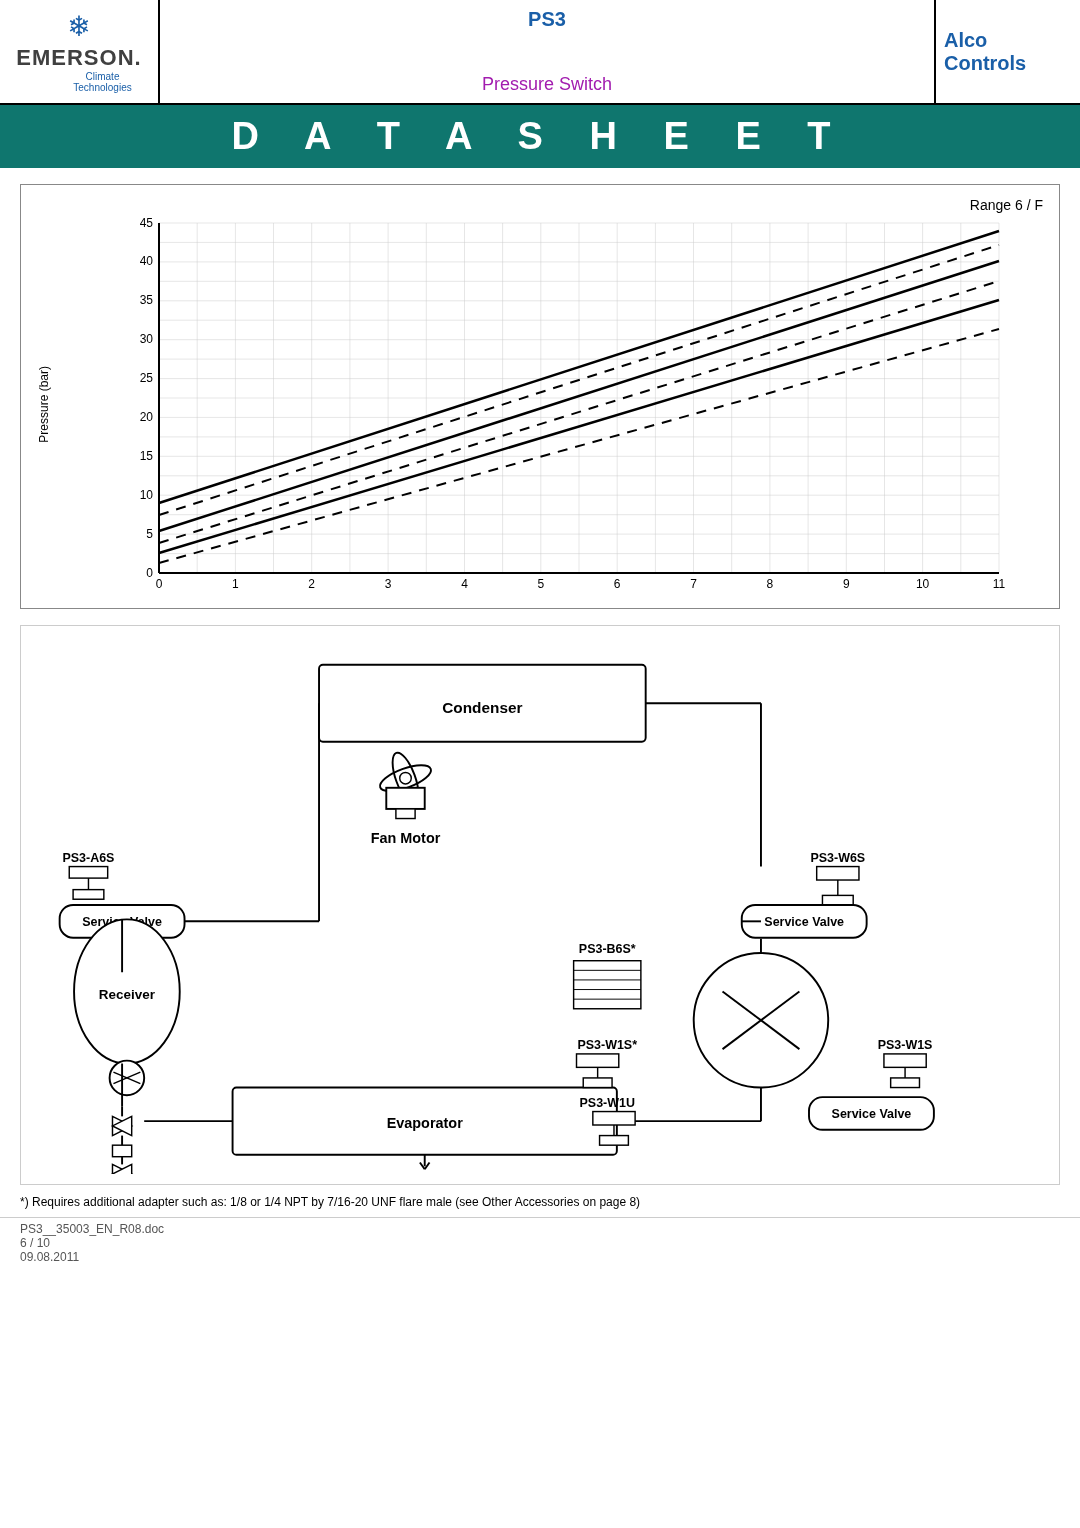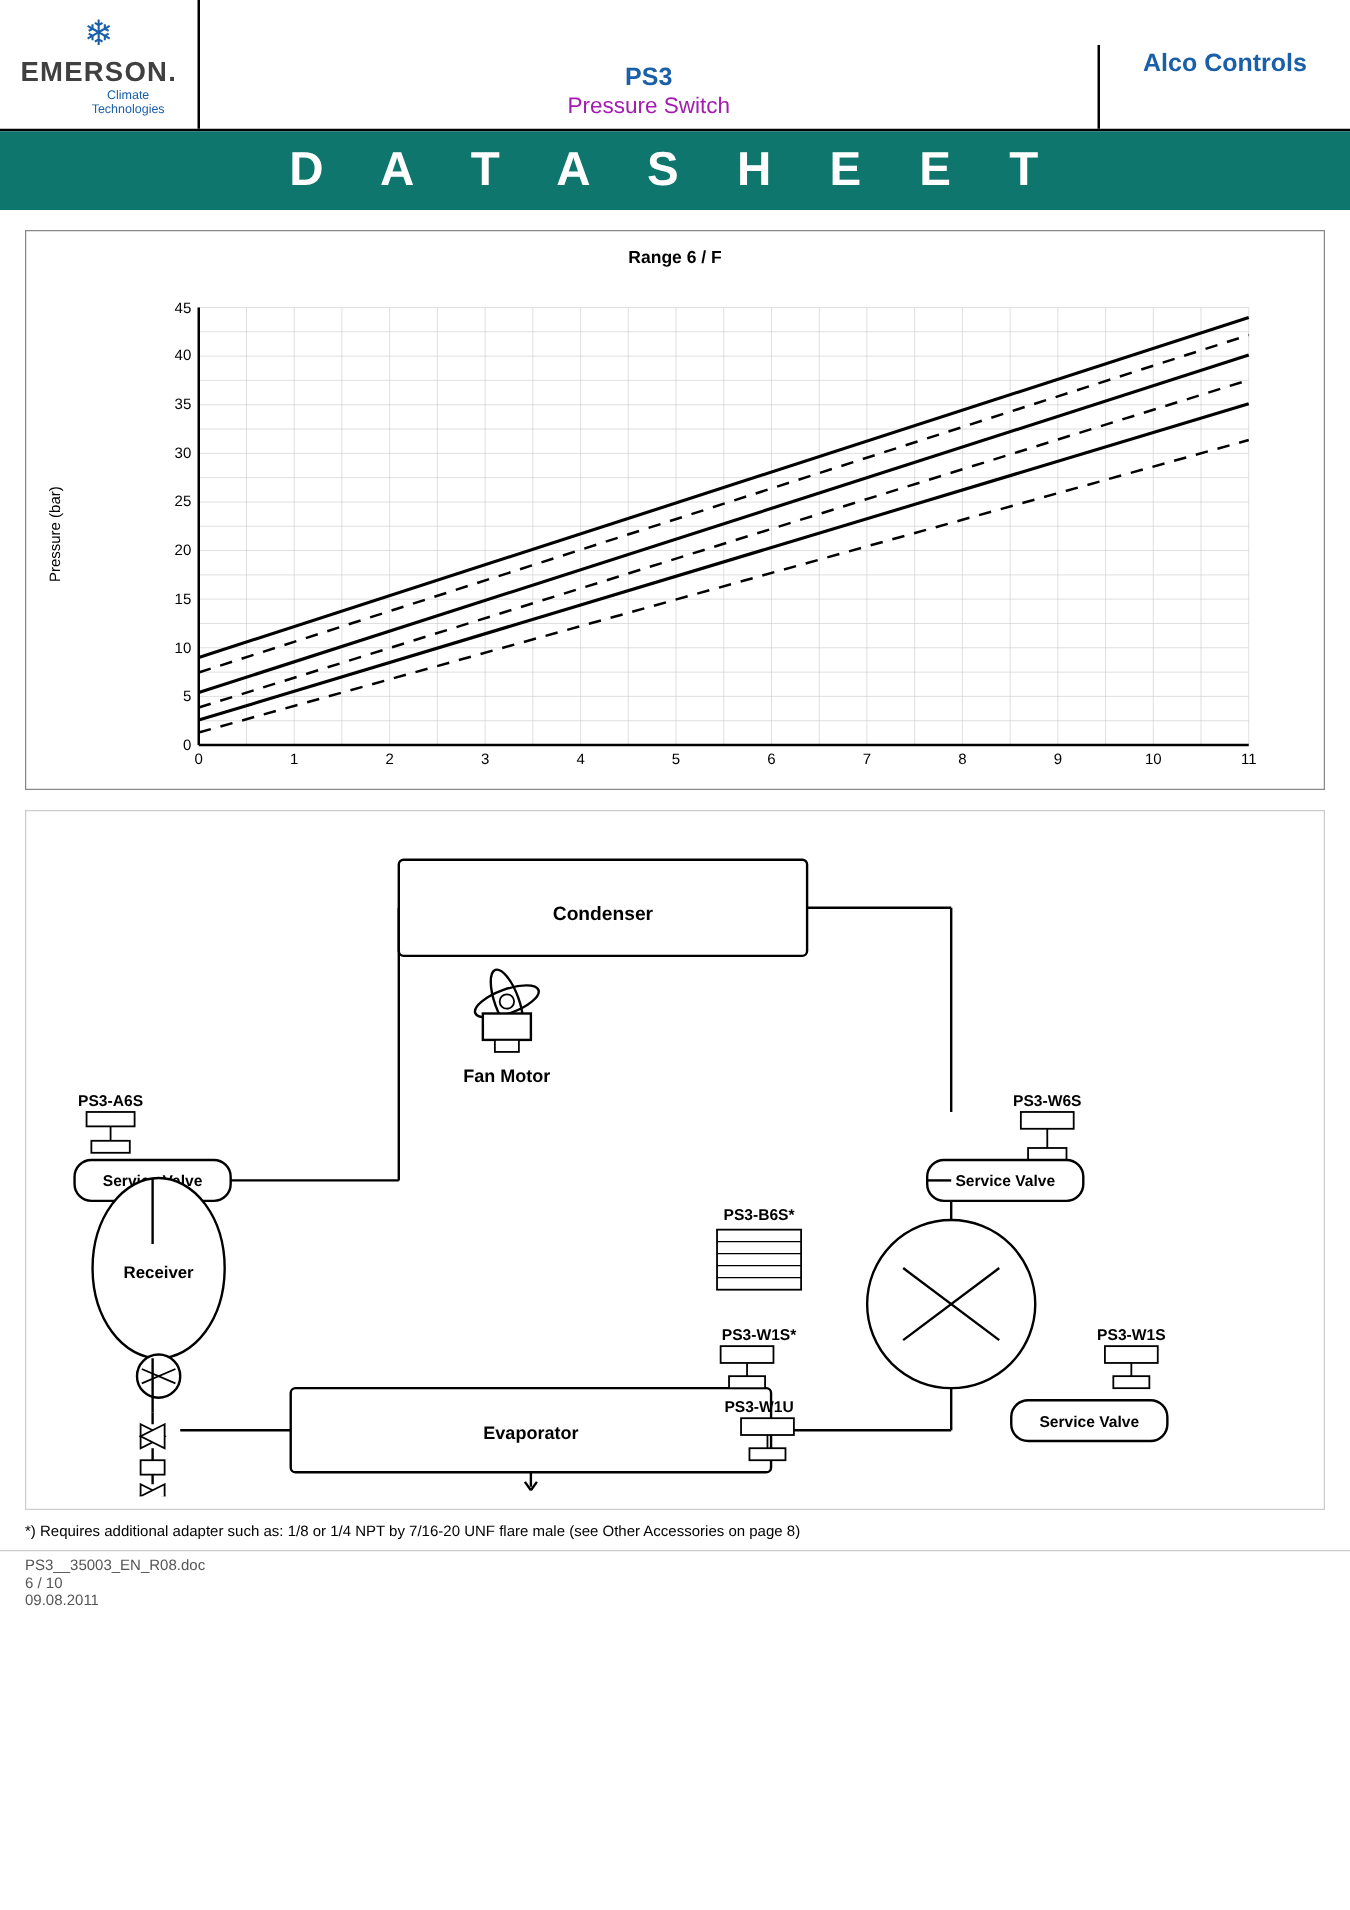--- a/index.html
+++ b/index.html
@@ -41,37 +41,36 @@
     .logo-snowflake {
       font-size: 28px;
       color: #1a5fa8;
       margin-bottom: 2px;
     }
     .header-middle {
       flex: 1;
       display: flex;
       flex-direction: column;
       align-items: center;
-      justify-content: flex-end;
+      justify-content: space-between;
       padding: 8px;
       border-right: 2px solid #000;
-      margin-top: 36px;
     }
     .header-ps3 {
       font-size: 20px;
       font-weight: bold;
       color: #1a5fa8;
     }
     .header-pressure {
       font-size: 18px;
       font-weight: normal;
       color: #a21caf;
     }
     .header-alco {
-      width: 200px;
+      width: 144px;
       display: flex;
       align-items: center;
       justify-content: center;
       font-size: 20px;
       font-weight: bold;
       color: #1a5fa8;
       padding: 8px;
     }
     .datasheet-bar {
       background: #0f766e;
@@ -86,24 +85,24 @@
     }
 
     
     .chart-section {
       margin: 16px 20px;
       border: 1px solid #888;
       padding: 12px 16px;
       position: relative;
     }
     .chart-title {
-      text-align: center;
-      font-weight: bold;
+      text-align: right;
+      font-weight: normal;
       font-size: 14px;
-      margin-bottom: 23px;
+      margin-bottom: 0;
     }
     .chart-container {
       display: flex;
       align-items: flex-start;
     }
     .y-axis-label {
       writing-mode: vertical-rl;
       transform: rotate(180deg);
       font-size: 12px;
       margin-right: 4px;

